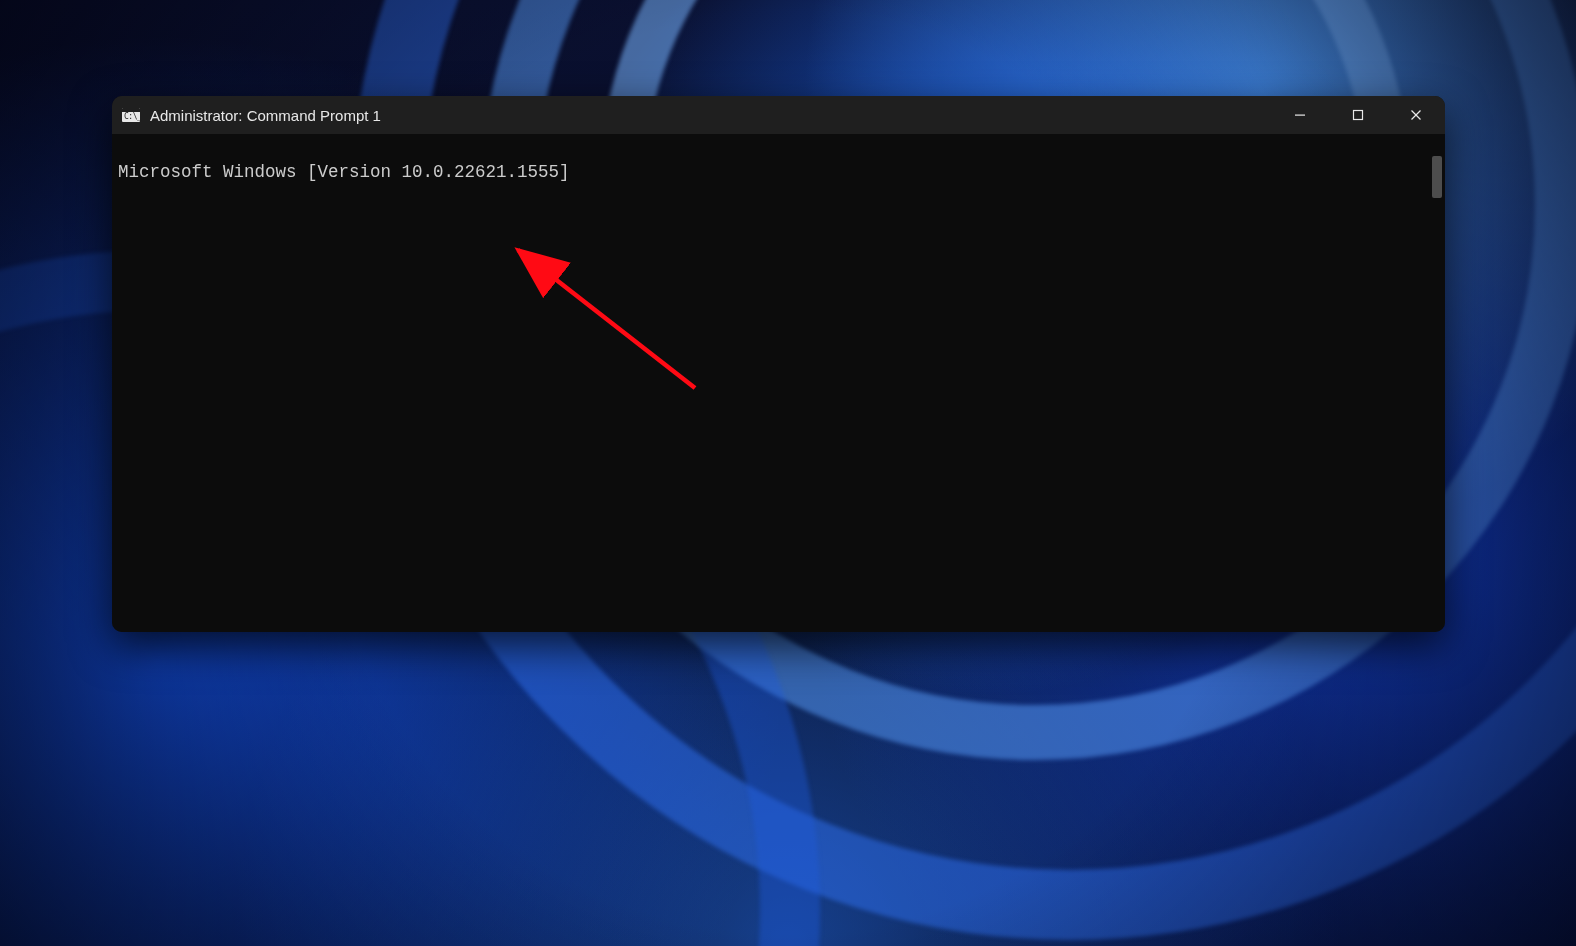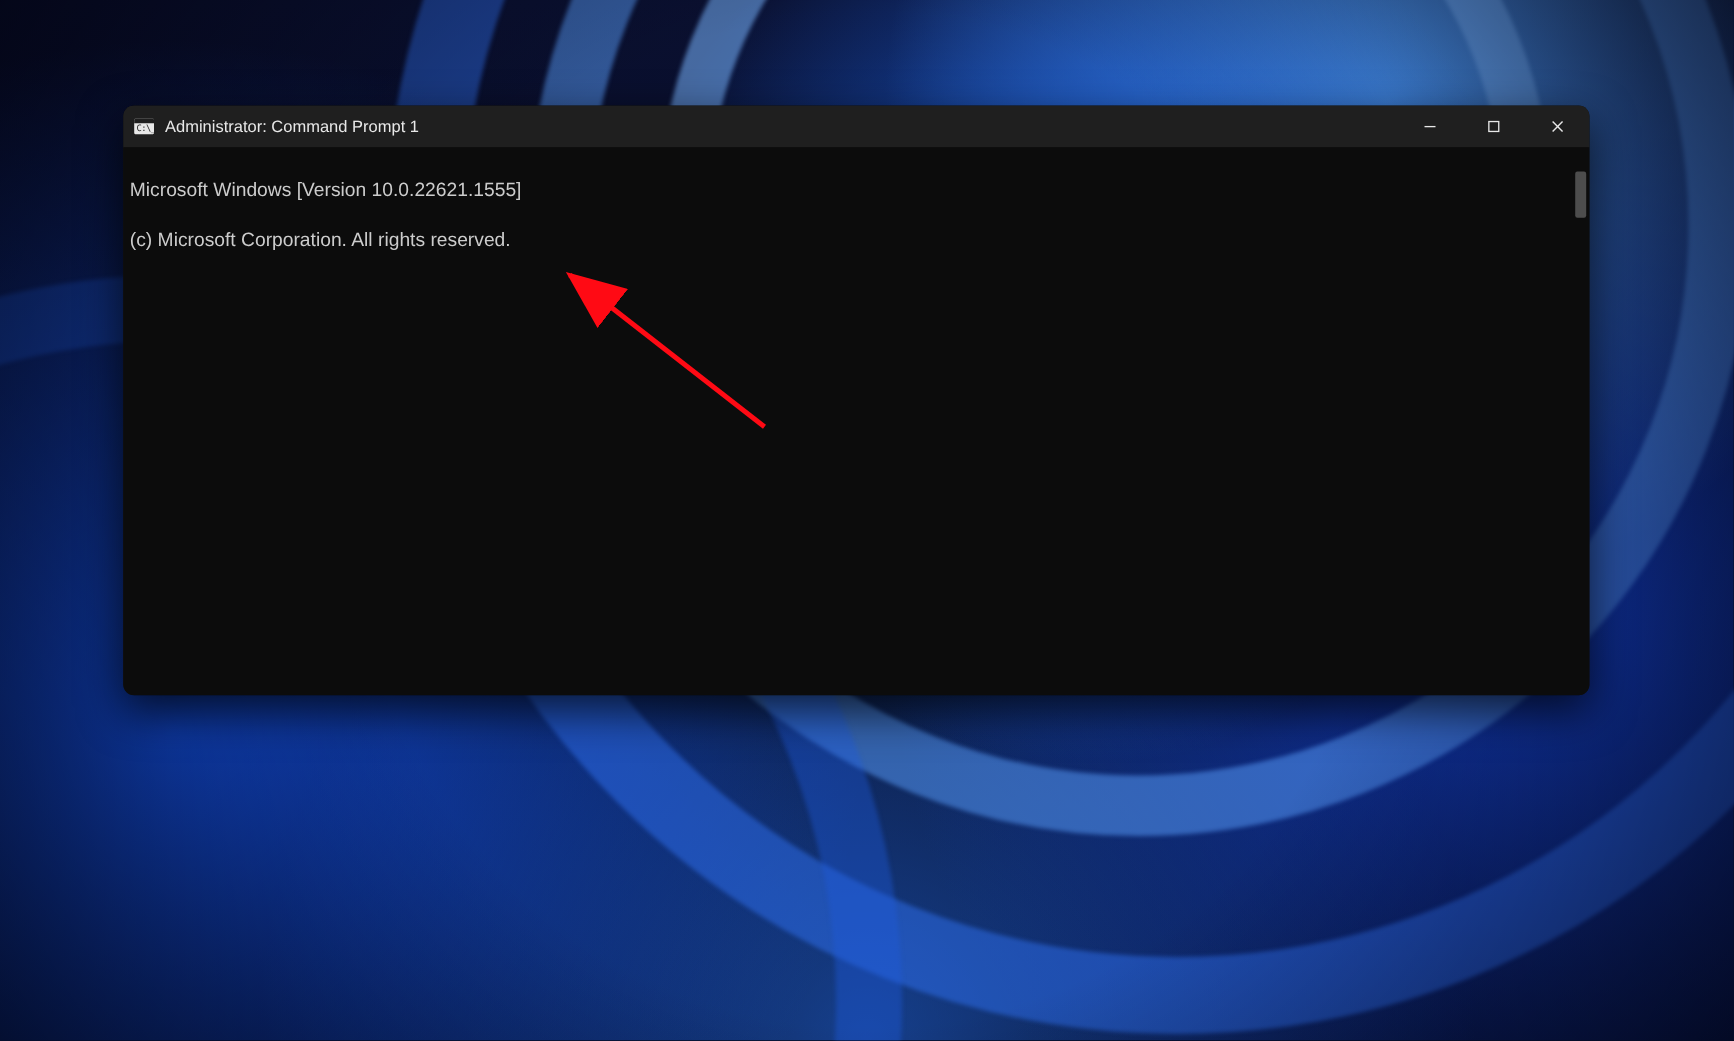--- a/index.html
+++ b/index.html
@@ -116,21 +116,21 @@
     justify-content: center;
     color: #e8e8e8;
   }
   .win-btn svg { display:block; }
 
   .terminal-body {
     position: relative;
     flex: 1 1 auto;
     background: #0c0c0c;
     color: #cccccc;
-    font-family: Liberation Sans, sans-serif;
+    font-family: Liberation Mono, monospace;
     font-size: 17.5px;
     line-height: 23px;
     padding: 4px 6px 4px 6px;
     white-space: pre;
   }
 
   .term-line { white-space: pre; }
 
   .cursor {
     display: inline-block;
@@ -192,21 +192,20 @@
           <svg width="12" height="12" viewBox="0 0 12 12">
             <line x1="1.5" y1="1.5" x2="10.5" y2="10.5" stroke="#e8e8e8" stroke-width="1.3"></line>
             <line x1="10.5" y1="1.5" x2="1.5" y2="10.5" stroke="#e8e8e8" stroke-width="1.3"></line>
           </svg>
         </div>
       </div>
     </div>
 
     <div class="terminal-body">
 <div class="term-line">Microsoft Windows [Version 10.0.22621.1555]</div>
-<div class="term-line">(c) Microsoft Corporation. All rights reserved.</div>
 <div class="term-line"></div>
       <div class="fake-scrollbar"></div>
     </div>
   </div>
 
   <svg class="annotation" width="1576" height="946">
     <defs>
       <marker id="arrowhead" markerWidth="12" markerHeight="10" refX="11" refY="5" orient="auto" markerUnits="strokeWidth">
         <polygon points="0,0 12,5 0,10" fill="#ff0a14"></polygon>
       </marker>

